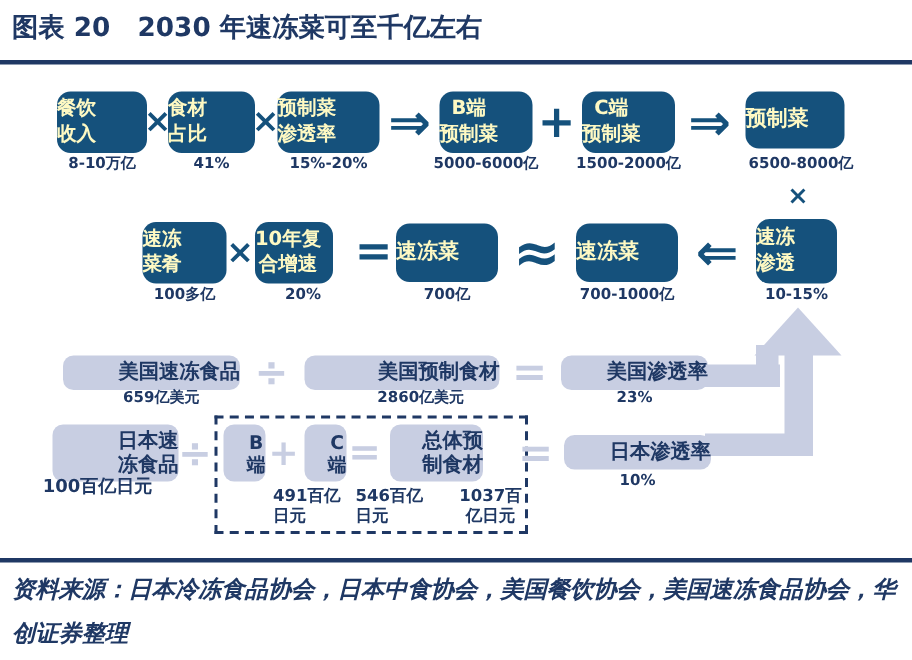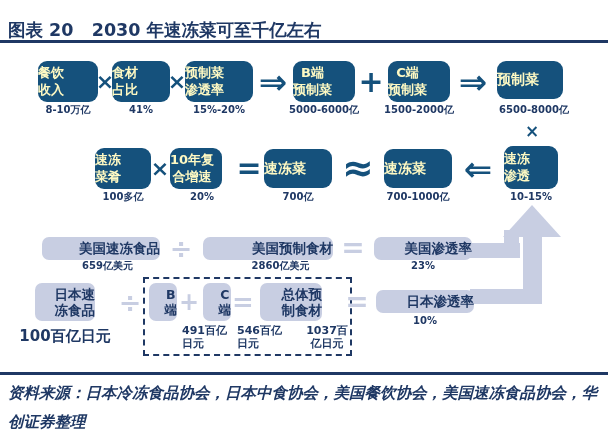--- a/index.html
+++ b/index.html
@@ -7,21 +7,21 @@
     --navy:#1f3864;
     --lav:#c8cee2;
   }
   html,body{margin:0;padding:0;background:#fff;}
   .canvas{
     position:relative;width:608px;height:440px;background:#ffffff;overflow:hidden;
     font-family:"DejaVu Sans",sans-serif;
   }
   .title{
     position:absolute;left:8px;top:6px;width:592px;
-    color:var(--navy);font-size:17.5px;font-weight:bold;white-space:pre;margin-top:12px;
+    color:var(--navy);font-size:17.5px;font-weight:bold;white-space:pre;
   }
   .rule{position:absolute;left:0;width:608px;height:3px;background:var(--navy);}
   .rule.top{top:40px;}
   .rule.bottom{top:372px;}
   .dbox{
     position:absolute;background:var(--dark);color:#fef9c3;border-radius:9px;
     display:flex;align-items:center;justify-content:flex-start;text-align:center;
     font-weight:bold;font-size:13px;line-height:1.25;white-space:pre-line;
   }
   .dbox.big{font-size:14px;}
@@ -143,21 +143,21 @@
   </div>
   <div class="op lav" style="left:341px;top:235px;width:24px;height:26px;font-size:28px">=</div>
   <div class="lbox" style="left:374px;top:237px;width:98px;height:23px">
     <span>美国渗透率</span>
   </div>
 
   <div class="val" style="left:55px;top:260px;width:105px">659亿美元</div>
   <div class="val" style="left:228px;top:260px;width:105px">2860亿美元</div>
   <div class="val" style="left:398px;top:260px;width:50px">23%</div>
 
-  <div class="lbox" style="left:35px;top:283px;width:60px;height:38px">
+  <div class="lbox" style="left:35px;top:283px;width:84px;height:38px">
     <span>日本速
 冻食品</span>
   </div>
   <div class="op lav" style="left:118px;top:290px;width:24px;height:24px;font-size:27px">÷</div>
 
   <div class="dashed" style="left:143px;top:277px;width:205px;height:75px"></div>
 
   <div class="lbox" style="left:149px;top:283px;width:28px;height:38px;font-size:12.5px">
     <span>B
 端</span>
@@ -170,21 +170,21 @@
   <div class="op lav" style="left:232px;top:290px;width:22px;height:24px;font-size:26px">=</div>
   <div class="lbox" style="left:260px;top:283px;width:62px;height:38px">
     <span>总体预
 制食材</span>
   </div>
   <div class="op lav" style="left:345px;top:290px;width:24px;height:24px;font-size:28px">=</div>
   <div class="lbox" style="left:376px;top:290px;width:98px;height:23px">
     <span>日本渗透率</span>
   </div>
 
-  <div class="val" style="left:15px;top:328px;width:100px;font-size:15px">100百亿日元</div>
+  <div class="val" style="left:15px;top:318px;width:100px;font-size:12px">100百亿日元</div>
   <div class="val small left" style="left:147px;top:325px;width:54px">491百亿
 日元</div>
   <div class="val small left" style="left:202px;top:325px;width:54px">546百亿
 日元</div>
   <div class="val small" style="left:263px;top:325px;width:58px">1037百
 亿日元</div>
   <div class="val" style="left:400px;top:315px;width:50px">10%</div>
 
   <div class="rule bottom"></div>
   <div class="source">资料来源：日本冷冻食品协会，日本中食协会，美国餐饮协会，美国速冻食品协会，华创证券整理</div>

